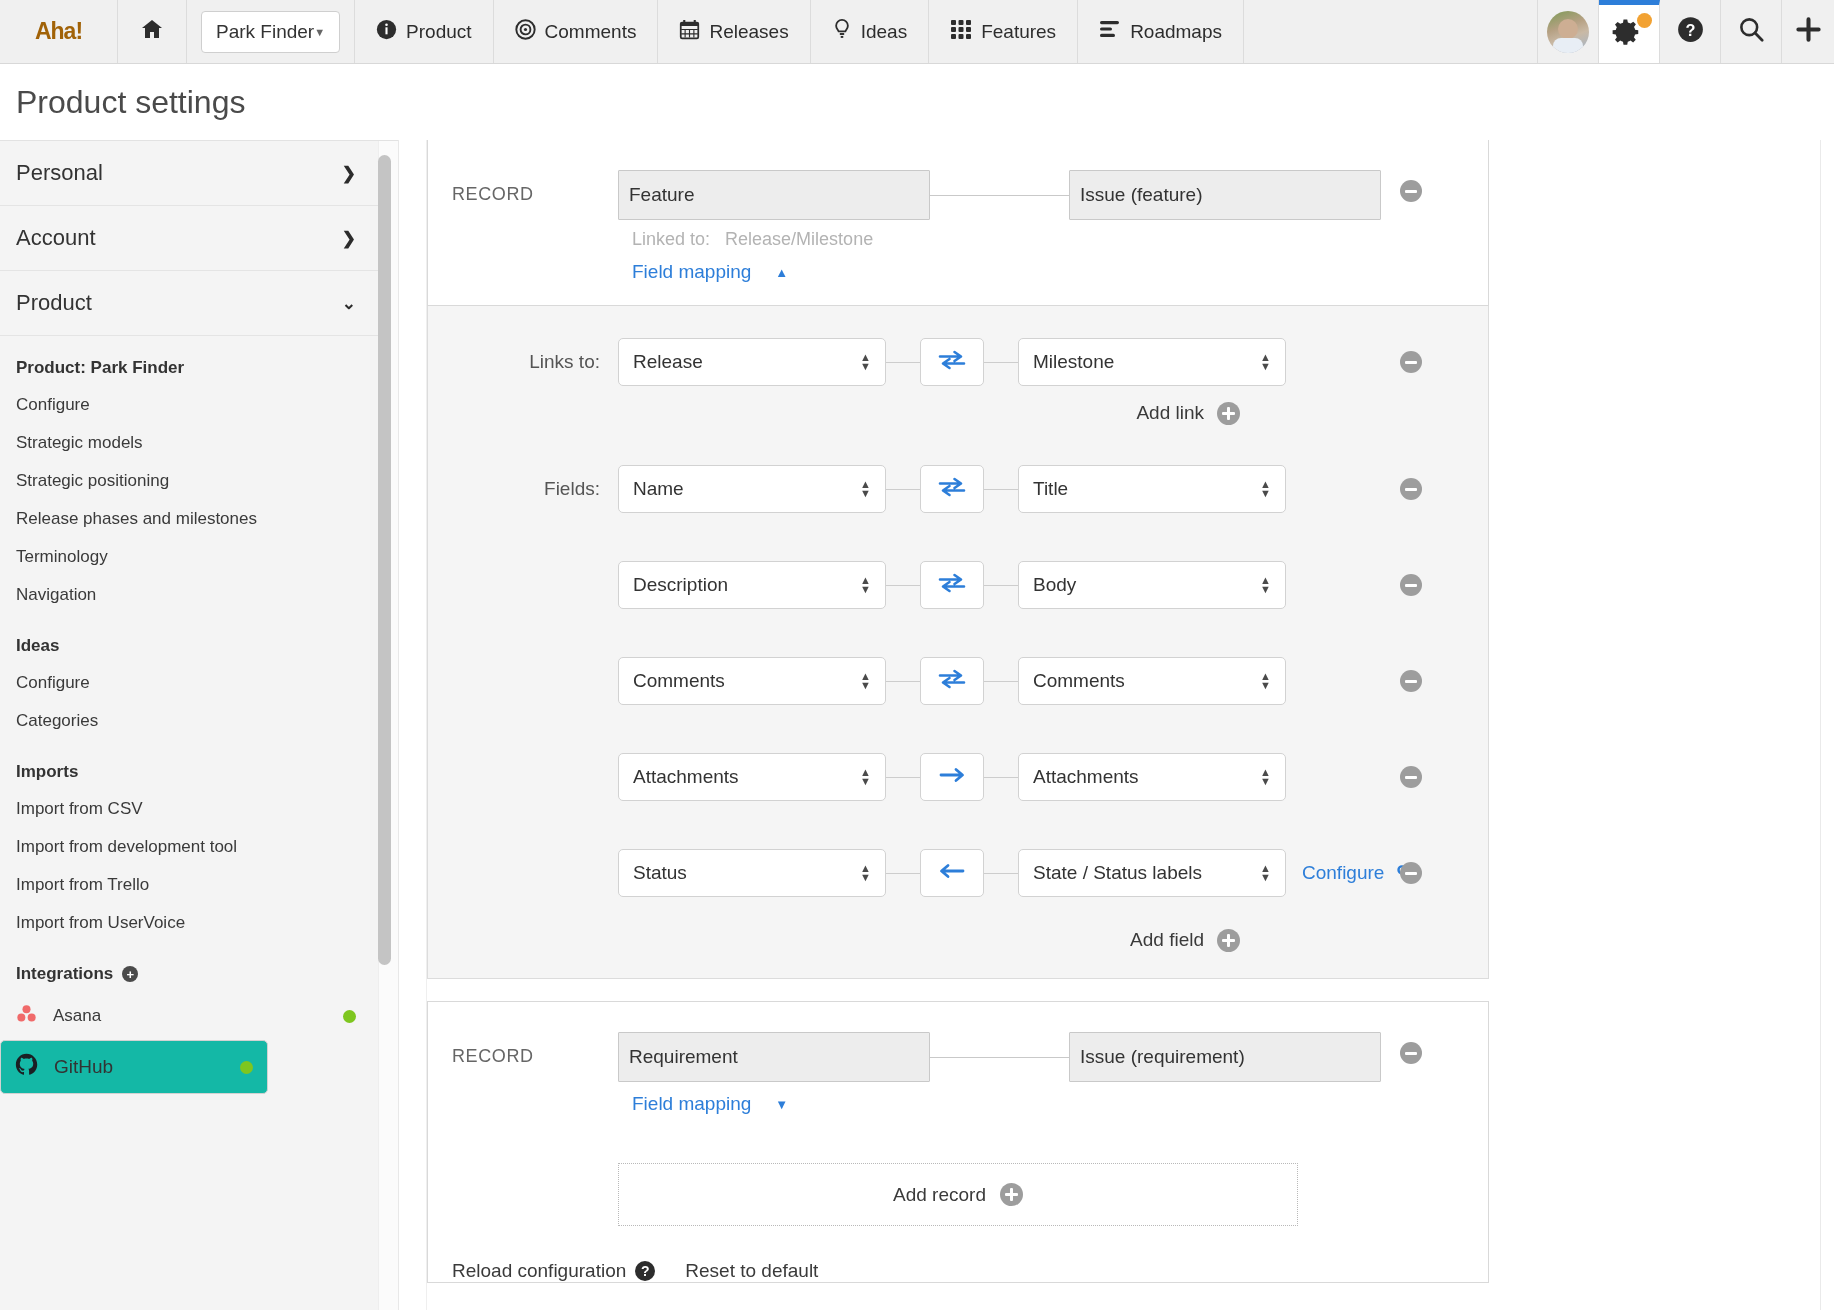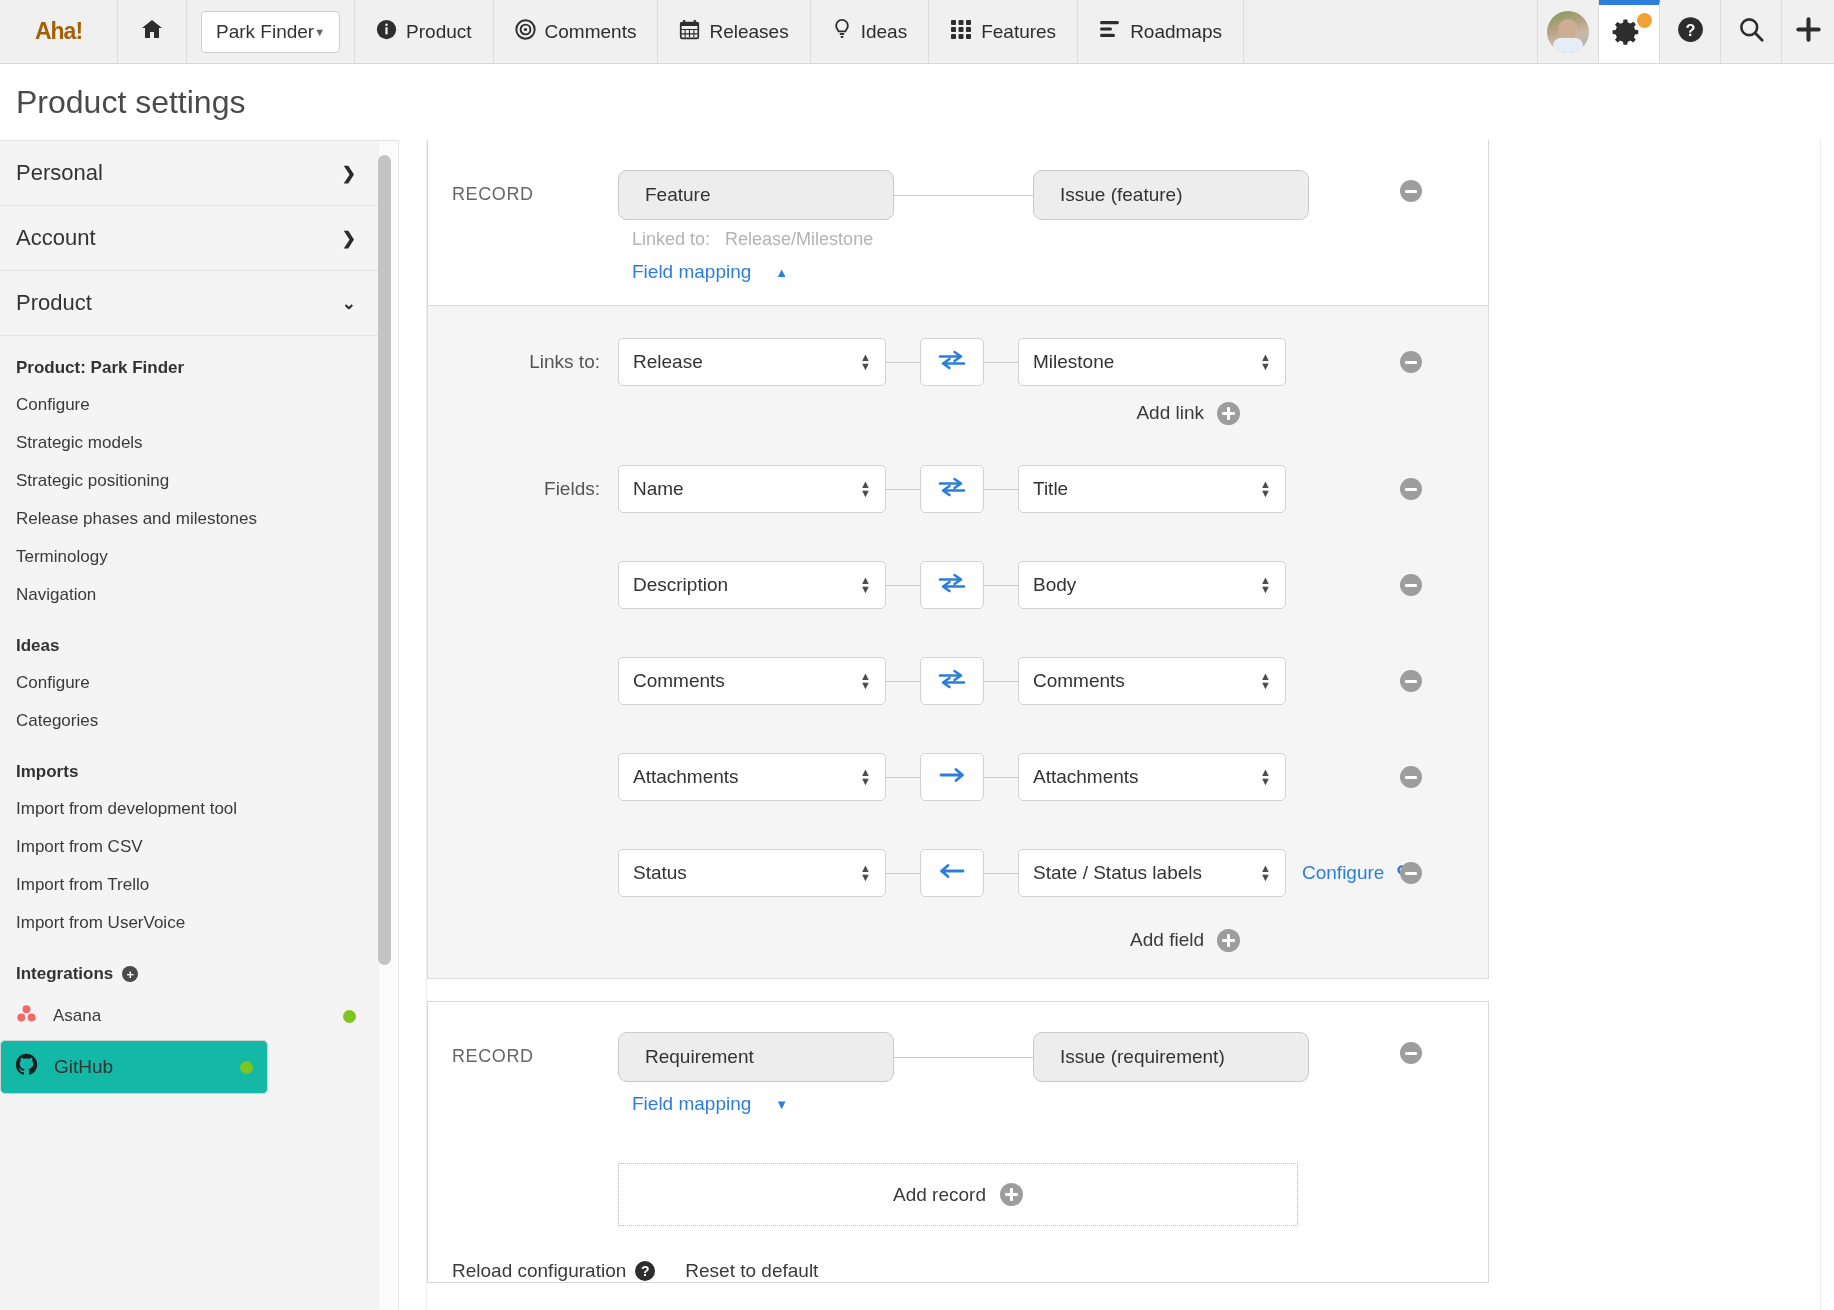--- a/index.html
+++ b/index.html
@@ -191,25 +191,25 @@
     position: relative;
   }
   .rec-label {
     width: 190px;
     font-size: 18px; color: #666;
     letter-spacing: .6px;
     padding-top: 14px;
     padding-left: 24px;
   }
   .pill {
-    width: 276px;
+    width: 312px;
     background: #ededed;
     border: 1px solid #c9c9c9;
-    border-radius: 9px;
-    padding: 13px 26px;
+    border-radius: 1px;
+    padding: 13px 10px;
     font-size: 19px; color: #333;
   }
   .connector { width: 139px; position: relative; }
   .connector::before {
     content: ""; position: absolute; left: 0; right: 0; top: 25px;
     border-top: 1px solid #c9c9c9;
   }
   .sub-lines { padding-left: 14px; padding-top: 9px; }
   .linked-to { font-size: 18px; color: #b3b3b3; }
   .linked-to .lt-val { margin-left: 10px; }
@@ -499,22 +499,22 @@
         <div class="sb-link">Strategic positioning</div>
         <div class="sb-link">Release phases and milestones</div>
         <div class="sb-link">Terminology</div>
         <div class="sb-link">Navigation</div>
 
         <div class="sb-head">Ideas</div>
         <div class="sb-link">Configure</div>
         <div class="sb-link">Categories</div>
 
         <div class="sb-head">Imports</div>
+        <div class="sb-link">Import from CSV</div>
         <div class="sb-link">Import from development tool</div>
-        <div class="sb-link">Import from CSV</div>
         <div class="sb-link">Import from Trello</div>
         <div class="sb-link">Import from UserVoice</div>
 
         <div class="sb-head">
           <span>Integrations</span>
           <span class="plus-circle">+</span>
         </div>
 
         <div class="sb-intg">
           <span>

